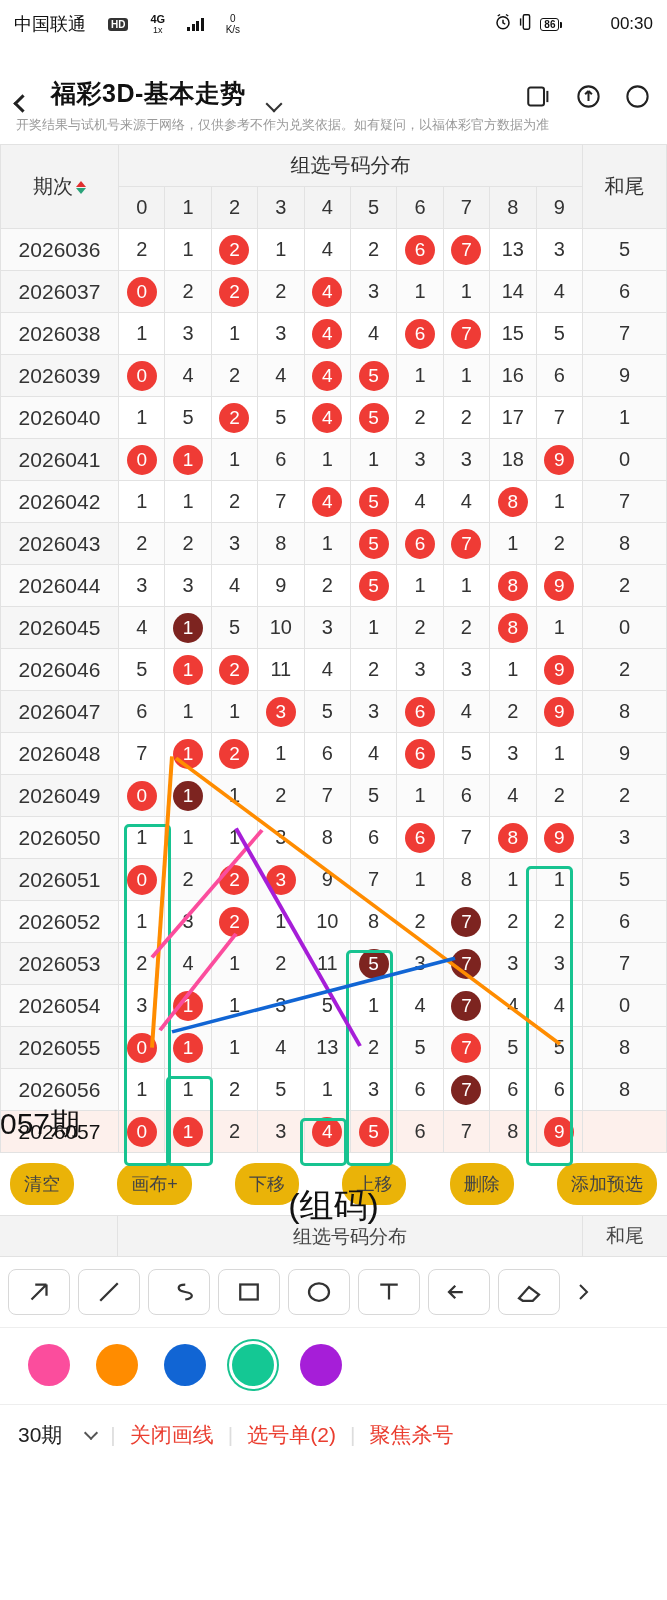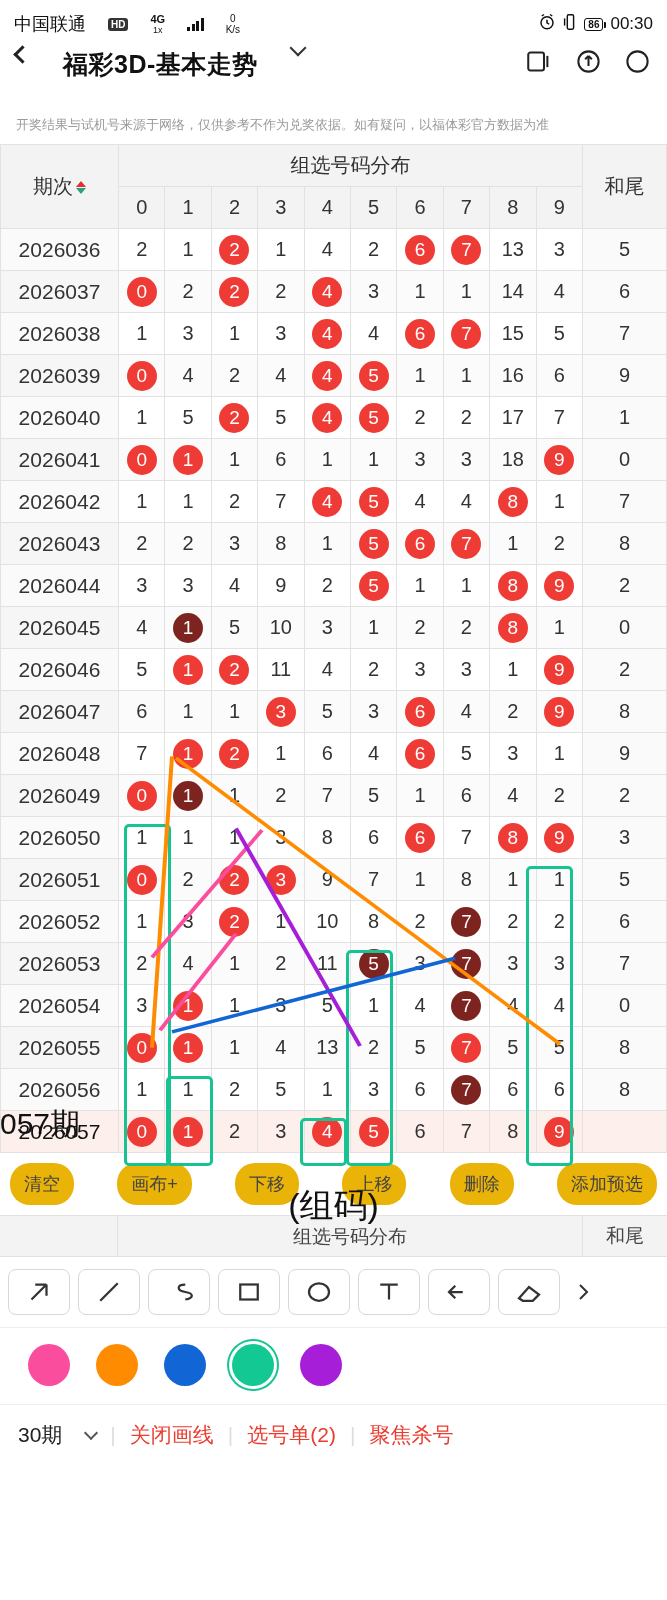--- a/index.html
+++ b/index.html
@@ -33,25 +33,25 @@
   .sb-kbs { font-size: 10px; line-height: 1.1; text-align: center; }
   .sb-right { margin-left: auto; display: flex; align-items: center; gap: 7px; }
   .batt {
     border: 1.5px solid #111; border-radius: 3px; font-size: 10px;
     padding: 0px 3px; font-weight: bold; position: relative;
   }
   .batt::after {
     content:''; position:absolute; right:-4px; top:3px; width:2px; height:6px;
     background:#111; border-radius:0 1px 1px 0;
   }
-  .sb-time { font-size: 17px; font-weight: 500; }
+  .sb-time { font-size: 17px; font-weight: 500; margin-left: 44px; }
 
   
   .titlebar {
-    height: 62px; display: flex; align-items: flex-start; padding: 0 16px; gap: 28px;
+    height: 62px; display: flex; align-items: flex-end; padding: 0 16px; gap: 16px;
   }
   .back-chevron {
     width: 13px; height: 13px; border-left: 3px solid #222; border-bottom: 3px solid #222;
     transform: rotate(45deg); margin-right: 6px;
   }
   .title-text { font-size: 25px; font-weight: bold; color: #111; letter-spacing: 0.5px; }
   .title-caret {
     width: 12px; height: 12px; border-right: 2.5px solid #333; border-bottom: 2.5px solid #333;
     transform: rotate(45deg); margin-top: -6px; margin-left: 6px;
   }

